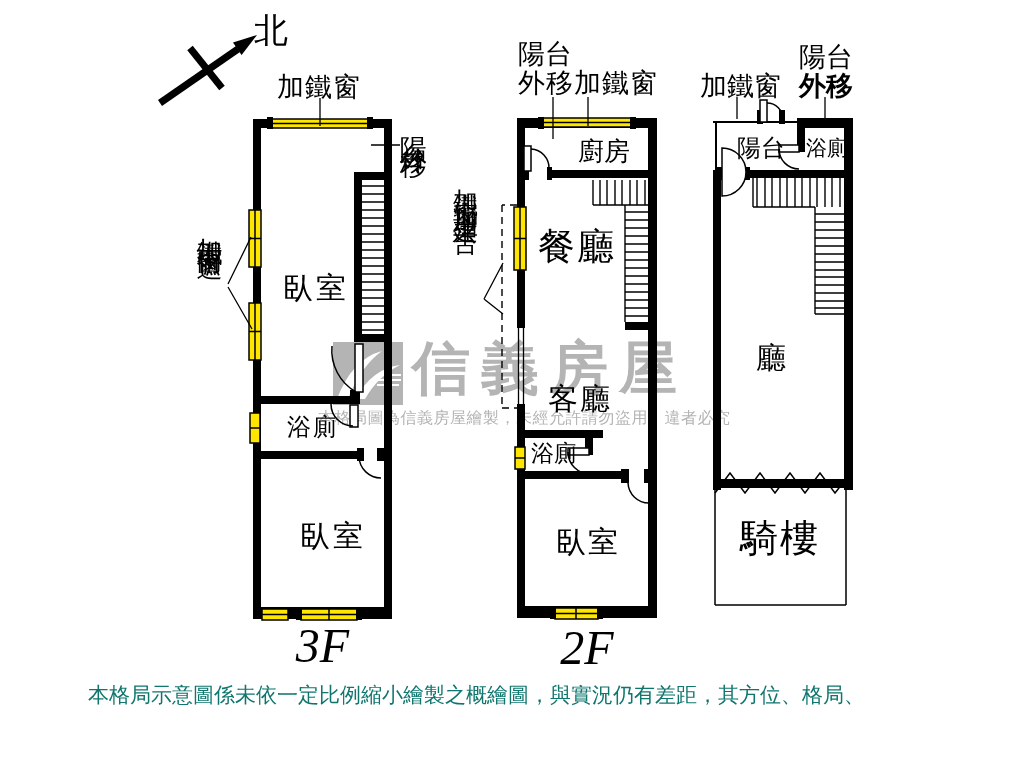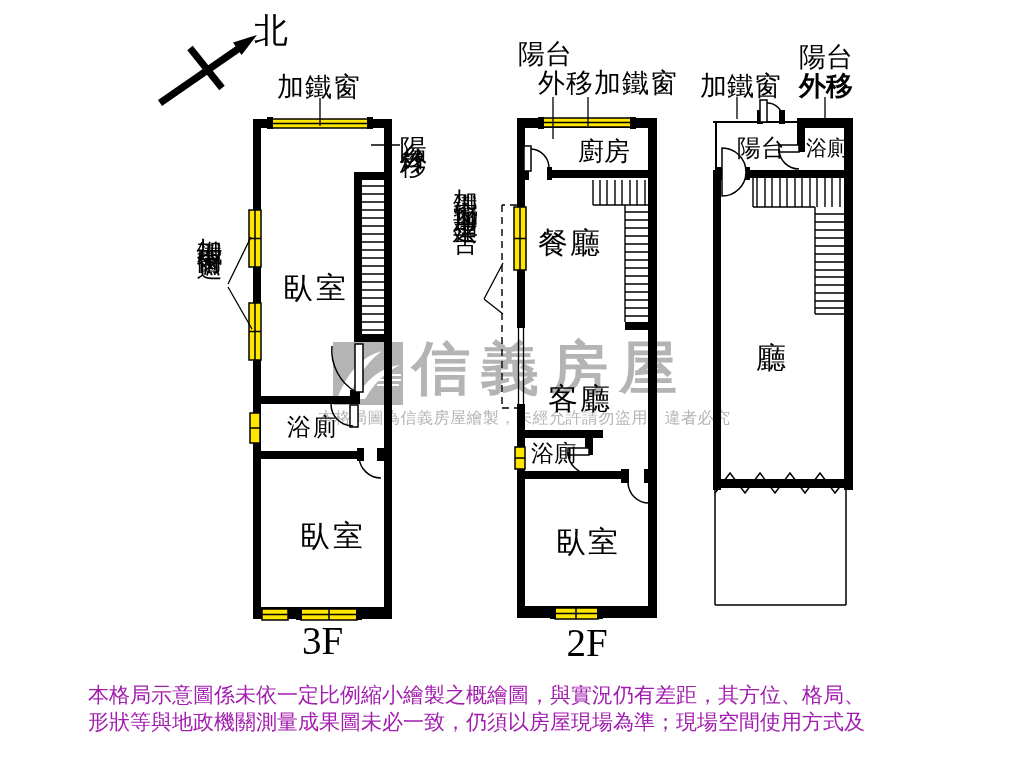--- a/index.html
+++ b/index.html
@@ -1,25 +1,25 @@
 <!DOCTYPE html>
 <html><head>
 <meta charset="utf-8">
 <style>
   html,body{margin:0;padding:0;background:#fff;}
   #canvas{position:relative;width:1024px;height:768px;background:#fff;overflow:hidden;
           font-family:"DejaVu Serif","Liberation Serif",serif;}
   .layer{position:absolute;left:0;top:0;width:1024px;height:768px;}
   .label{position:absolute;color:#000;white-space:nowrap;line-height:1.08;}
   .vtext{writing-mode:vertical-rl;text-orientation:upright;}
-  .floor-label{font-family:"Liberation Serif",serif;font-size:39px;text-align:center;}
+  .floor-label{font-family:"Liberation Serif",serif;font-size:48px;text-align:center;font-style:italic;}
   .wm{color:#b4b4b4;}
   #wm-brand{position:absolute;left:412px;top:330px;font-size:58px;letter-spacing:11px;font-weight:bold;}
   #wm-notice{position:absolute;left:318px;top:408px;font-size:16px;letter-spacing:0.5px;}
-  #disclaimer{position:absolute;left:88px;top:682px;width:860px;font-size:21px;line-height:26.5px;color:#a21caf;}
+  #disclaimer{position:absolute;left:88px;top:682px;width:860px;font-size:21px;line-height:26.5px;color:#0f766e;}
   svg{display:block;}
 </style>
 </head>
 <body>
 
 <div id="canvas">
 
   <div class="layer">
     <svg style="position:absolute;left:333px;top:342px" width="70" height="63" viewBox="0 0 70 63">
       <rect x="0" y="0" width="70" height="63" fill="#b4b4b4"></rect>
@@ -121,35 +121,35 @@
 
     <div class="label" style="left:277px;top:72px;font-size:27px;letter-spacing:1px;">加鐵窗</div>
     <div class="label vtext" style="left:399px;top:116px;font-size:27px;letter-spacing:5px;">陽台外移</div>
     <div class="label vtext" style="left:196px;top:217px;font-size:26px;letter-spacing:4px;">加鐵窗雨遮</div>
     <div class="label" style="left:283px;top:272px;font-size:30px;letter-spacing:3px;">臥室</div>
     <div class="label" style="left:287px;top:415px;font-size:24px;letter-spacing:2px;">浴廁</div>
     <div class="label" style="left:300px;top:520px;font-size:30px;letter-spacing:3px;">臥室</div>
     <div class="label floor-label" style="left:253px;top:620px;width:139px;">3F</div>
 
     <div class="label" style="left:518px;top:39px;font-size:27px;">陽台</div>
-    <div class="label" style="left:518px;top:68px;font-size:27px;letter-spacing:1px;margin-left:20px;">外移加鐵窗</div>
+    <div class="label" style="left:518px;top:68px;font-size:27px;letter-spacing:1px;">外移加鐵窗</div>
     <div class="label vtext" style="left:452px;top:168px;font-size:25px;letter-spacing:6px;">加鐵窗加增建平台</div>
     <div class="label" style="left:578px;top:137px;font-size:26px;text-align:center;">廚房</div>
-    <div class="label" style="left:538px;top:227px;font-size:30px;letter-spacing:2px;">餐廳</div>
+    <div class="label" style="left:538px;top:227px;font-size:37px;letter-spacing:2px;">餐廳</div>
     <div class="label" style="left:548px;top:351px;font-size:30px;letter-spacing:2px;margin-top:32px;">客廳</div>
     <div class="label" style="left:531px;top:441px;font-size:23px;">浴廁</div>
     <div class="label" style="left:556px;top:526px;font-size:30px;letter-spacing:2px;">臥室</div>
     <div class="label floor-label" style="left:517px;top:622px;width:140px;">2F</div>
 
     <div class="label" style="left:700px;top:71px;font-size:27px;">加鐵窗</div>
     <div class="label" style="left:799px;top:42px;font-size:27px;">陽台</div>
     <div class="label" style="left:799px;top:71px;font-size:27px;font-weight:bold;">外移</div>
     <div class="label" style="left:737px;top:136px;font-size:24px;">陽台</div>
     <div class="label" style="left:806px;top:137px;font-size:21px;">浴廁</div>
     <div class="label" style="left:756px;top:342px;font-size:30px;">廳</div>
+    <div class="label" style="left:740px;top:518px;font-size:38px;letter-spacing:2px;">騎樓</div>
 
     <div id="disclaimer">
       <div>本格局示意圖係未依一定比例縮小繪製之概繪圖，與實況仍有差距，其方位、格局、</div>
-      <div>形狀等與地政機關測量成果圖未必一致，仍須以房屋現場為準；現場空間使用方式及</div>
     </div>
   </div>
 
 </div>
 
 </body></html>

